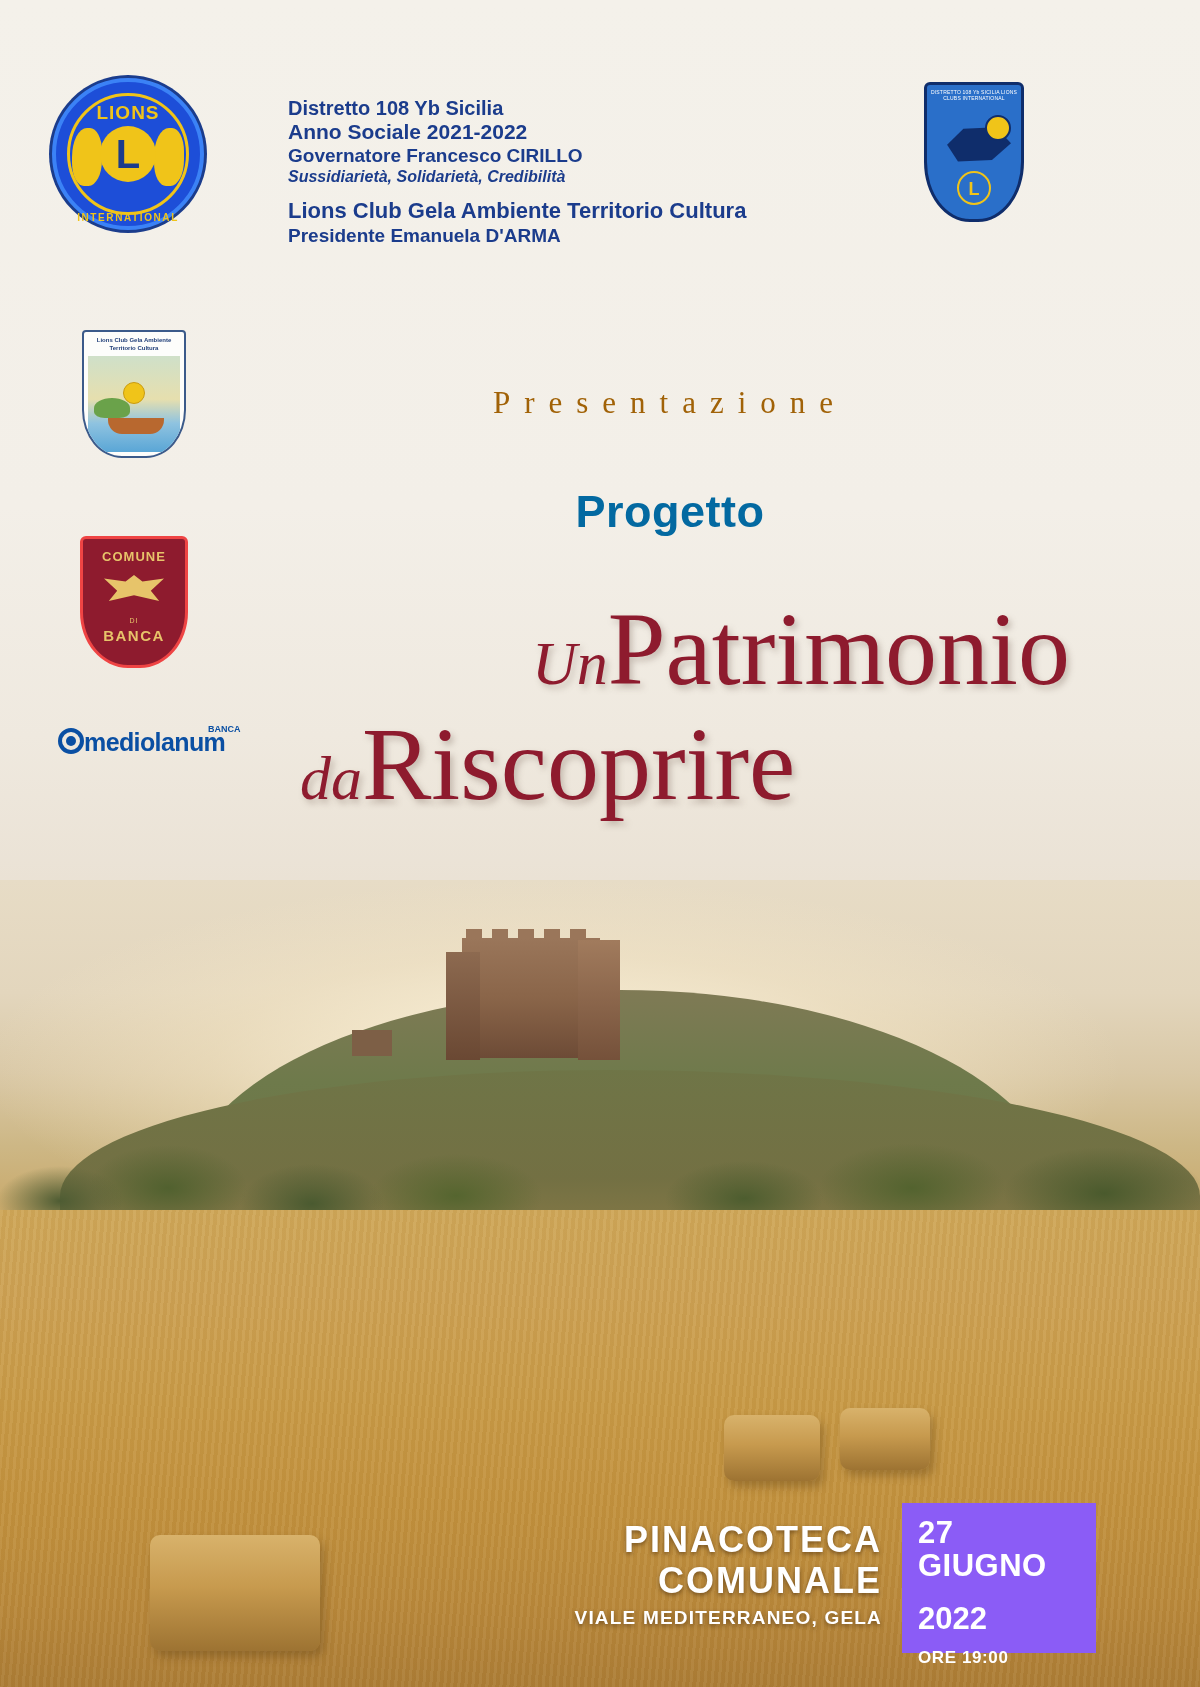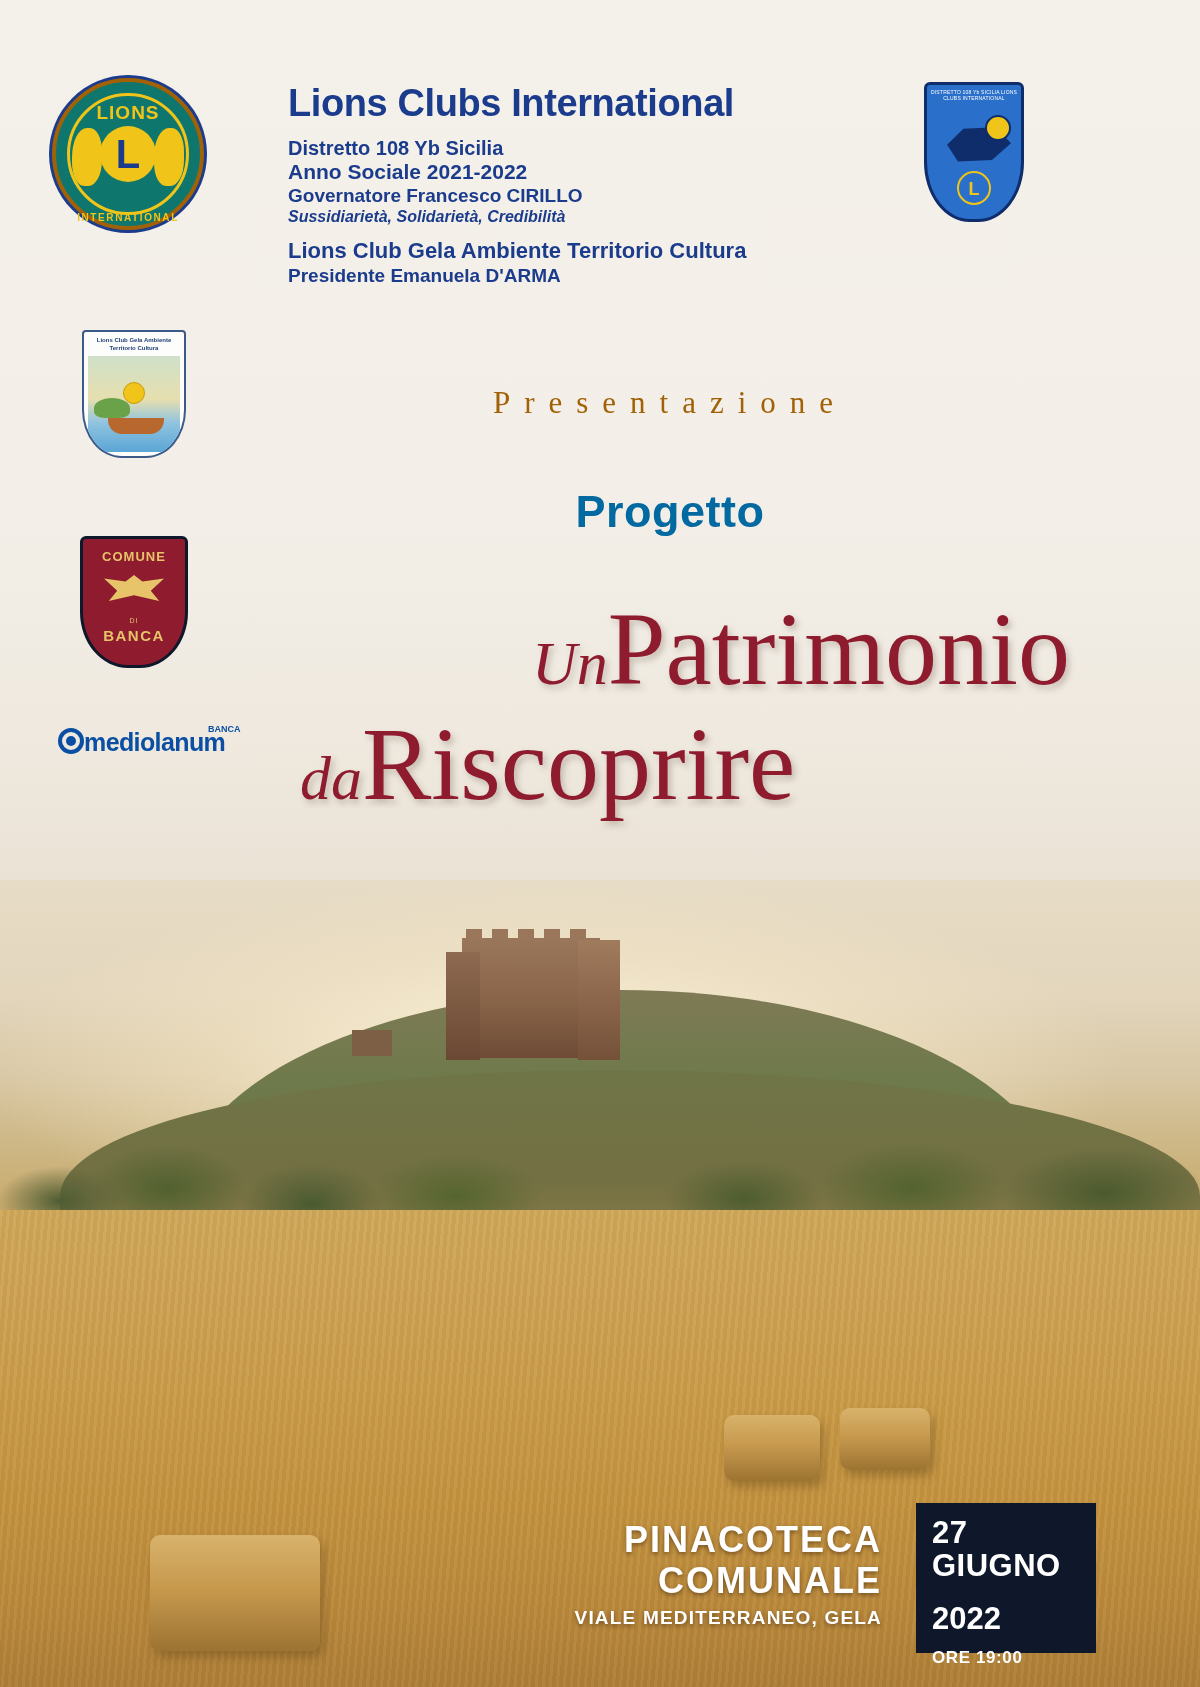--- a/index.html
+++ b/index.html
@@ -19,22 +19,22 @@
   
   .top-band {
     position:absolute; left:0; top:0; width:1200px; height:920px;
     background:linear-gradient(to bottom, #f4f1ea 0%, #f3efe8 55%, #efe9df 80%, #e9e0d2 100%);
   }
 
   
   .lions-emblem {
     position:absolute; left:52px; top:78px; width:152px; height:152px;
     border-radius:50%;
-    background:#0f766e;
-    border:4px solid #a16207;
+    background:#1d4ed8;
+    border:4px solid #3b82f6;
     box-shadow:0 0 0 3px #1b3c8c;
   }
   .lions-emblem .inner-ring {
     position:absolute; left:11px; top:11px; right:11px; bottom:11px;
     border-radius:50%; border:3px solid #f0c419;
   }
   .lions-emblem .word-top, .lions-emblem .word-bottom {
     position:absolute; left:0; width:100%; text-align:center;
     color:#f0c419; font-weight:bold; letter-spacing:1px;
   }
@@ -114,21 +114,21 @@
     background:#b8682f; border-radius:0 0 14px 14px;
   }
   .club-crest .cc-green {
     position:absolute; left:6px; bottom:34px; width:36px; height:20px;
     background:#6aa24a; border-radius:50% 50% 30% 30%;
   }
 
   
   .comune-crest {
     position:absolute; left:80px; top:536px; width:108px; height:132px;
-    background:#8e1b2e; border:3px solid #0f172a;
+    background:#8e1b2e; border:3px solid #ef4444;
     border-radius:6px 6px 48px 48px / 6px 6px 56px 56px;
   }
   .comune-crest .cm-top {
     position:absolute; top:10px; left:0; width:100%; text-align:center;
     color:#e7c46a; font-size:13px; font-weight:bold; letter-spacing:1px;
   }
   .comune-crest .cm-eagle {
     position:absolute; left:50%; top:36px; transform:translateX(-50%);
     width:60px; height:36px; background:#e7c46a;
     clip-path:polygon(50% 0%, 64% 18%, 100% 10%, 78% 44%, 92% 72%, 50% 56%, 8% 72%, 22% 44%, 0% 10%, 36% 18%);
@@ -253,22 +253,22 @@
     position:absolute; right:318px; bottom:58px; width:auto; text-align:right;
     color:#ffffff; font-family:"Liberation Sans", sans-serif;
     text-shadow:0 2px 4px rgba(60,35,10,.55);
   }
   .venue .v1, .venue .v2 {
     font-size:36px; font-weight:bold; letter-spacing:2px; line-height:1.12;
   }
   .venue .v3 { font-size:19px; font-weight:bold; letter-spacing:1.2px; margin-top:6px; }
 
   .datebox {
-    position:absolute; right:104px; bottom:34px; width:180px; height:150px;
-    background:#0f172a; padding:14px 14px 10px 16px; color:#fff;
+    position:absolute; right:104px; bottom:34px; width:194px; height:150px;
+    background:#8b5cf6; padding:14px 14px 10px 16px; color:#fff;
   }
   .datebox .d1 { font-size:31px; font-weight:bold; letter-spacing:.5px; line-height:1.05; }
   .datebox .d2 { font-size:31px; font-weight:bold; line-height:1.1; margin-top:20px; }
   .datebox .d3 { font-size:17px; font-weight:bold; letter-spacing:.6px; margin-top:12px; }
 </style>
 </head>
 <body>
 
 <div class="poster">
 
@@ -277,21 +277,20 @@
   <div class="lions-emblem">
     <div class="inner-ring"></div>
     <div class="lion-left"></div>
     <div class="lion-right"></div>
     <div class="word-top">LIONS</div>
     <div class="center-l">L</div>
     <div class="word-bottom">INTERNATIONAL</div>
   </div>
 
   <div class="header-text">
-    <div class="h-title">Lions Clubs International</div>
     <div class="h-l1">Distretto 108 Yb Sicilia</div>
     <div class="h-l2">Anno Sociale 2021-2022</div>
     <div class="h-l3">Governatore Francesco CIRILLO</div>
     <div class="h-l4">Sussidiarietà, Solidarietà, Credibilità</div>
     <div class="h-l5">Lions Club Gela Ambiente Territorio Cultura</div>
     <div class="h-l6">Presidente Emanuela D'ARMA</div>
   </div>
 
   <div class="district-shield">
     <div class="ds-top">DISTRETTO 108 Yb SICILIA LIONS CLUBS INTERNATIONAL</div>

